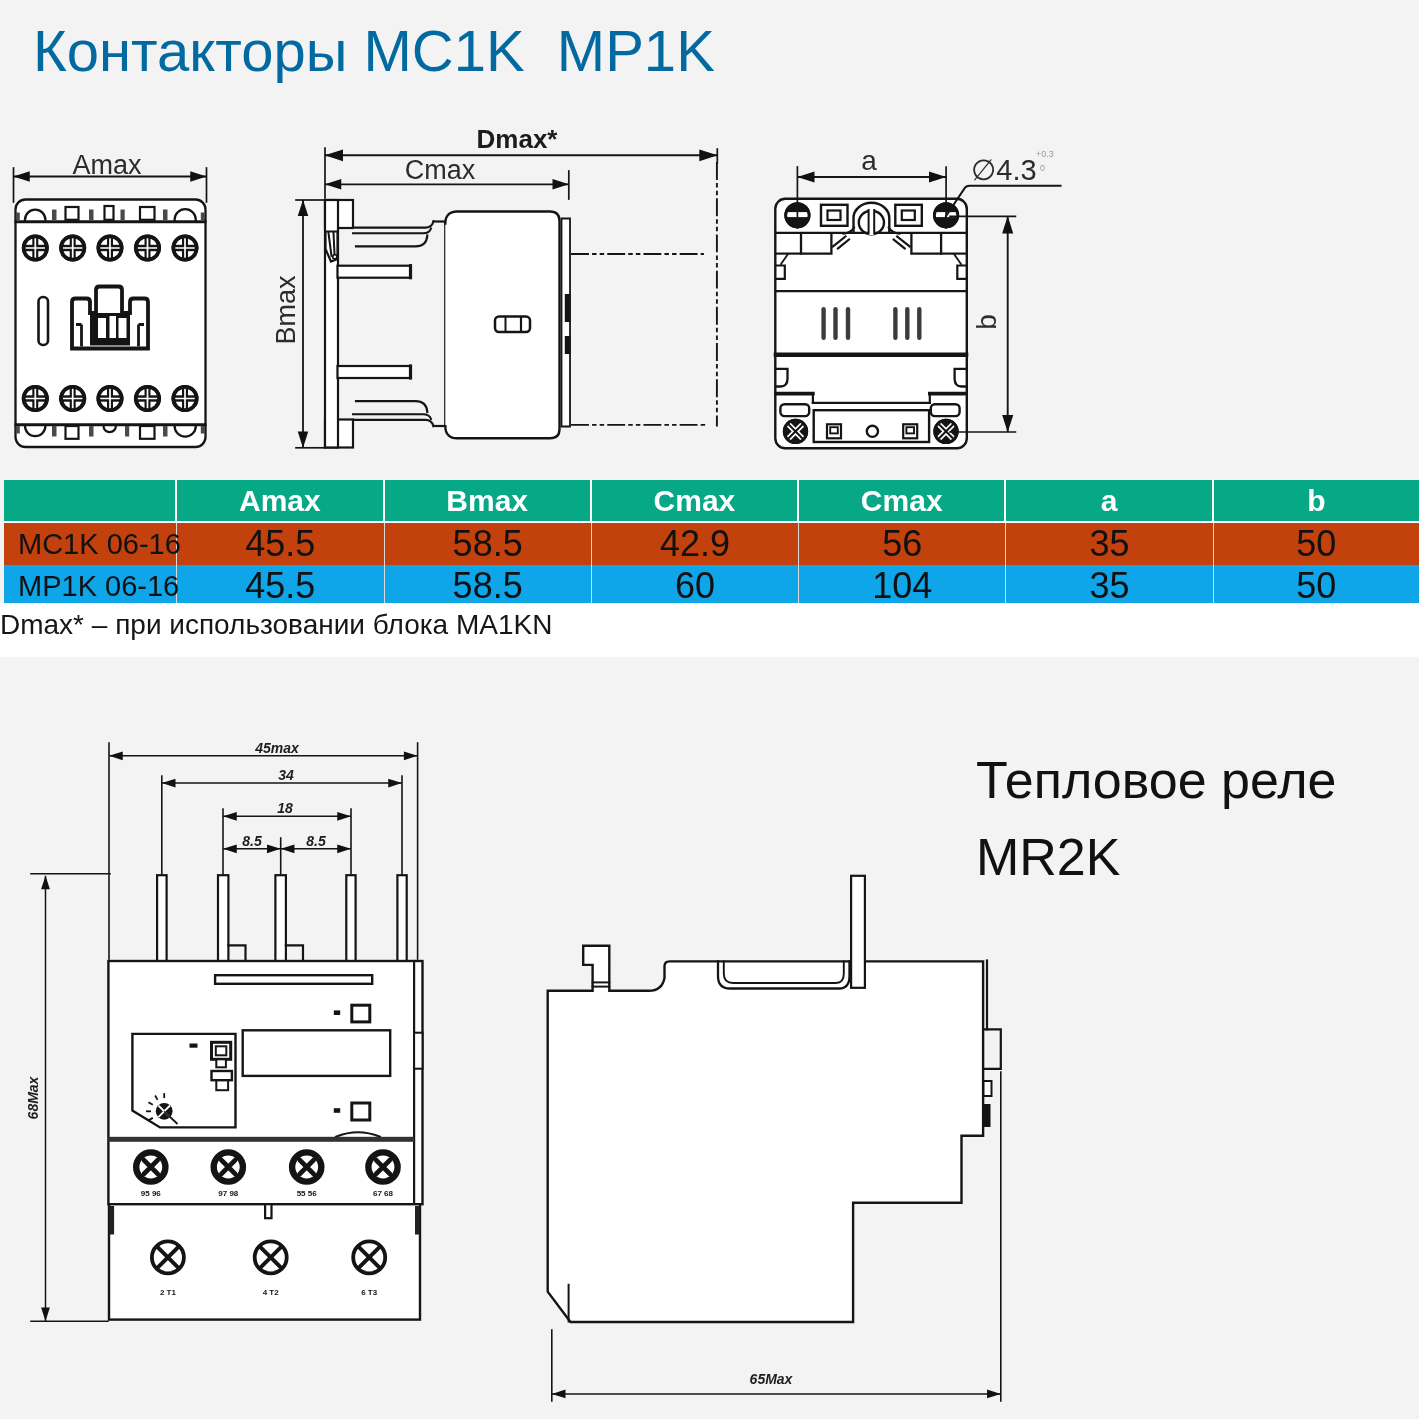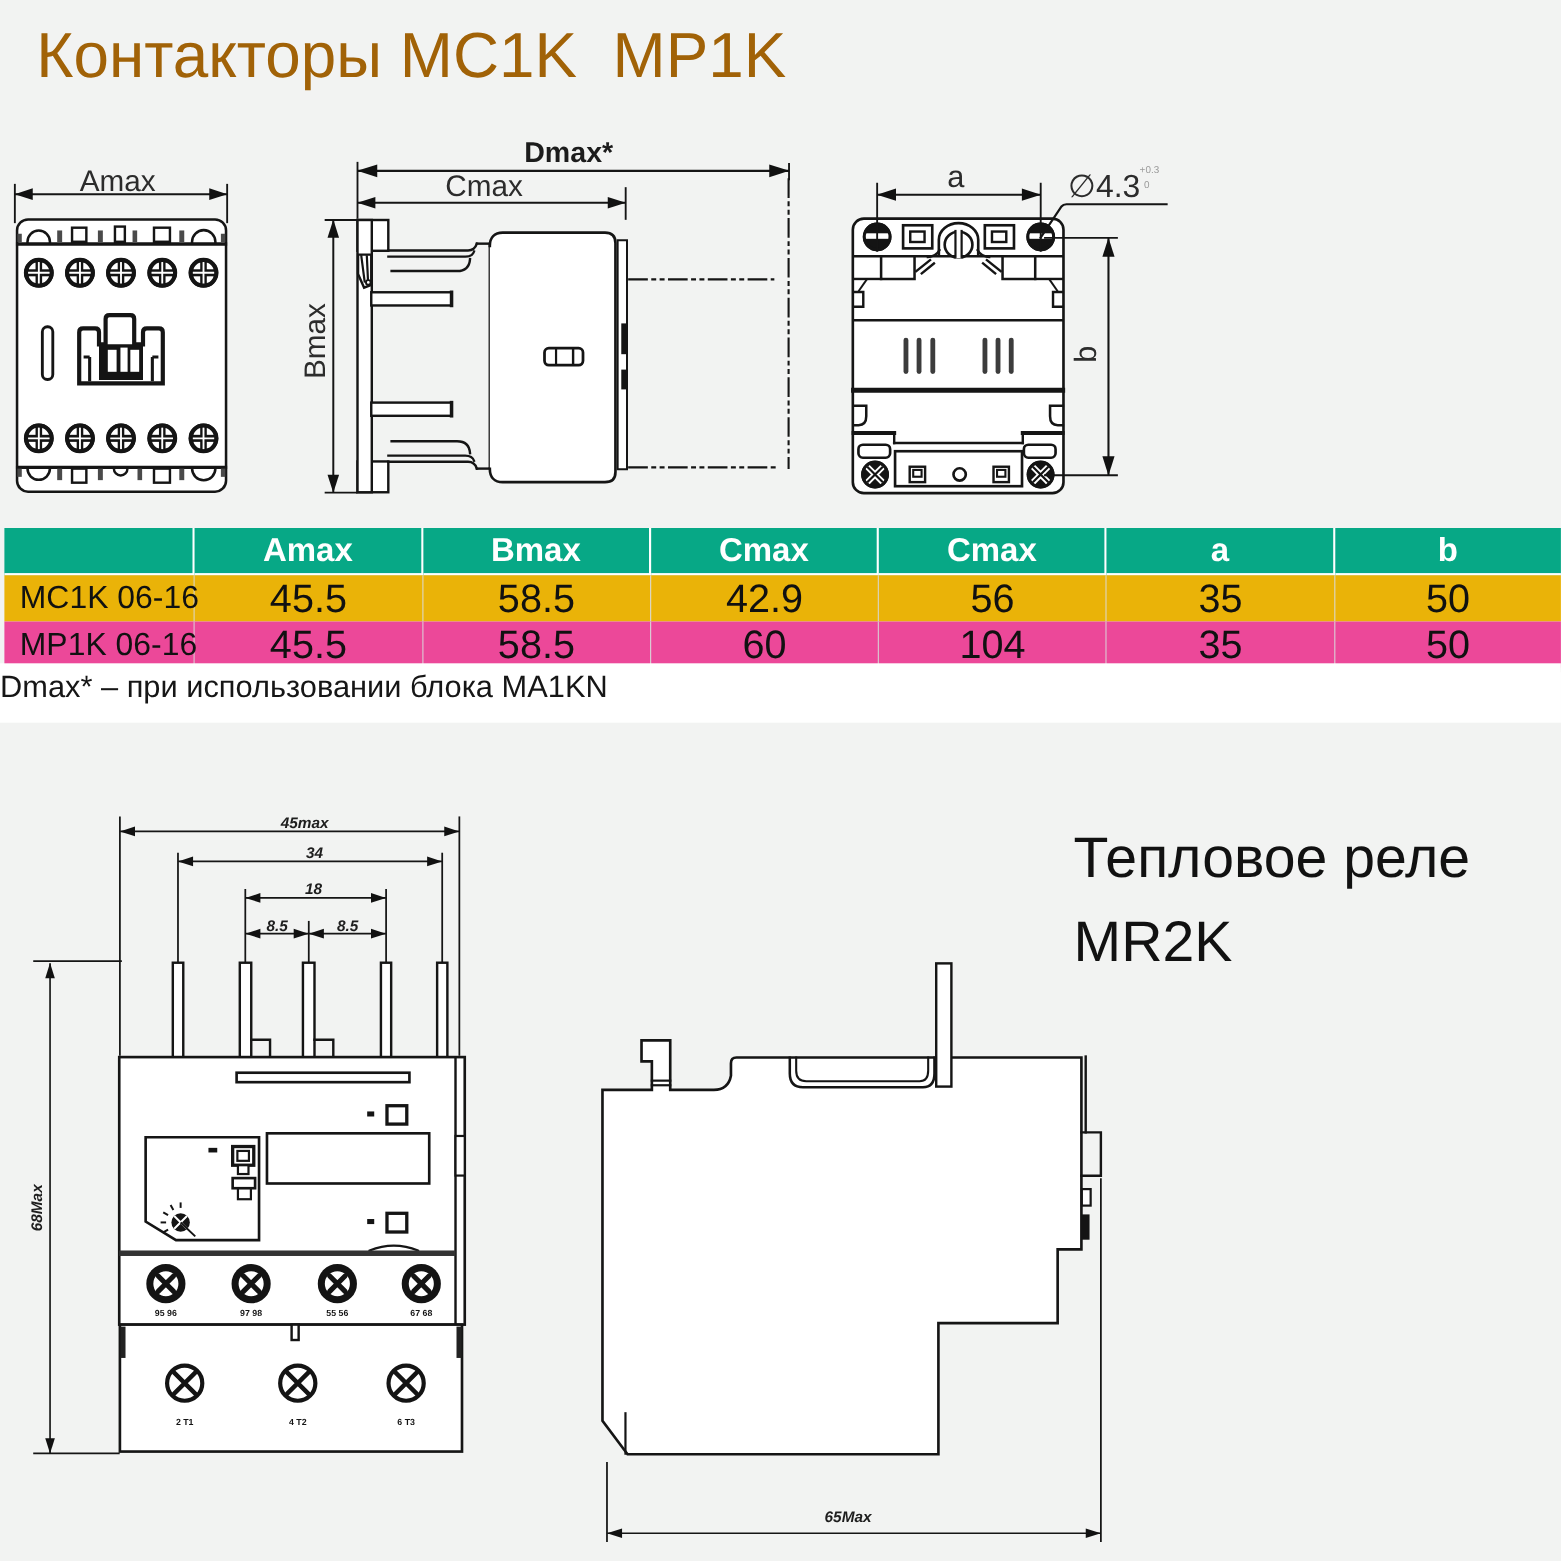--- a/index.html
+++ b/index.html
@@ -1,32 +1,32 @@
 <!DOCTYPE html>
 <html><head>
 <meta charset="utf-8">
 <style>
   html,body{margin:0;padding:0;}
   body{width:1419px;height:1419px;position:relative;background:#f2f3f2;
        font-family:"Liberation Sans", sans-serif;overflow:hidden;}
   .abs{position:absolute;}
-  #title1{left:33px;top:17px;font-size:58px;color:#a16207;letter-spacing:0px;white-space:pre;}
+  #title1{left:33px;top:17px;font-size:58px;color:#0369a1;letter-spacing:0px;white-space:pre;}
   #whiteband{left:0;top:603px;width:1419px;height:54px;background:#ffffff;}
   #caption{left:0;top:609px;width:1315px;text-align:left;font-size:28px;color:#161616;}
   #title2{left:976px;top:742px;font-size:52px;color:#111;line-height:77px;}
   table{border-collapse:separate;border-spacing:0;table-layout:fixed;}
   #tbl{left:4px;top:480px;width:1415px;}
   #tbl th{background:#07a886;color:#fff;font-weight:bold;font-size:30px;height:43px;
           padding:0;border-right:2px solid #fff;box-sizing:border-box;border-bottom:2px solid #fff;}
   #tbl th:last-child{border-right:none;}
   #tbl td{font-size:36px;color:#111;text-align:center;padding:0;box-sizing:border-box;
           border-right:1px solid #d9d9d9;}
   #tbl td:last-child{border-right:none;}
-  #tbl tr.r1 td{background:#eab308;height:39px;}
-  #tbl tr.r2 td{background:#ec4899;height:41px;border-bottom:4px solid #c8c8c8;}
+  #tbl tr.r1 td{background:#c2410c;height:39px;}
+  #tbl tr.r2 td{background:#0ea5e9;height:41px;border-bottom:4px solid #c8c8c8;}
   #tbl td.lbl{text-align:left;padding-left:14px;white-space:nowrap;font-size:29px;}
 </style>
 </head>
 <body>
 <div class="abs" id="title1">Контакторы MC1K  MP1K</div>
 
 <svg class="abs" id="topsvg" style="left:0;top:0" width="1419" height="480" viewBox="0 0 1419 480">
 <defs>
   <marker id="ar" viewBox="0 0 10 8" refX="9.3" refY="4" markerWidth="11" markerHeight="7.3" orient="auto-start-reverse">
     <path d="M0,0.8L10,4L0,7.2Z" fill="#111"></path>

